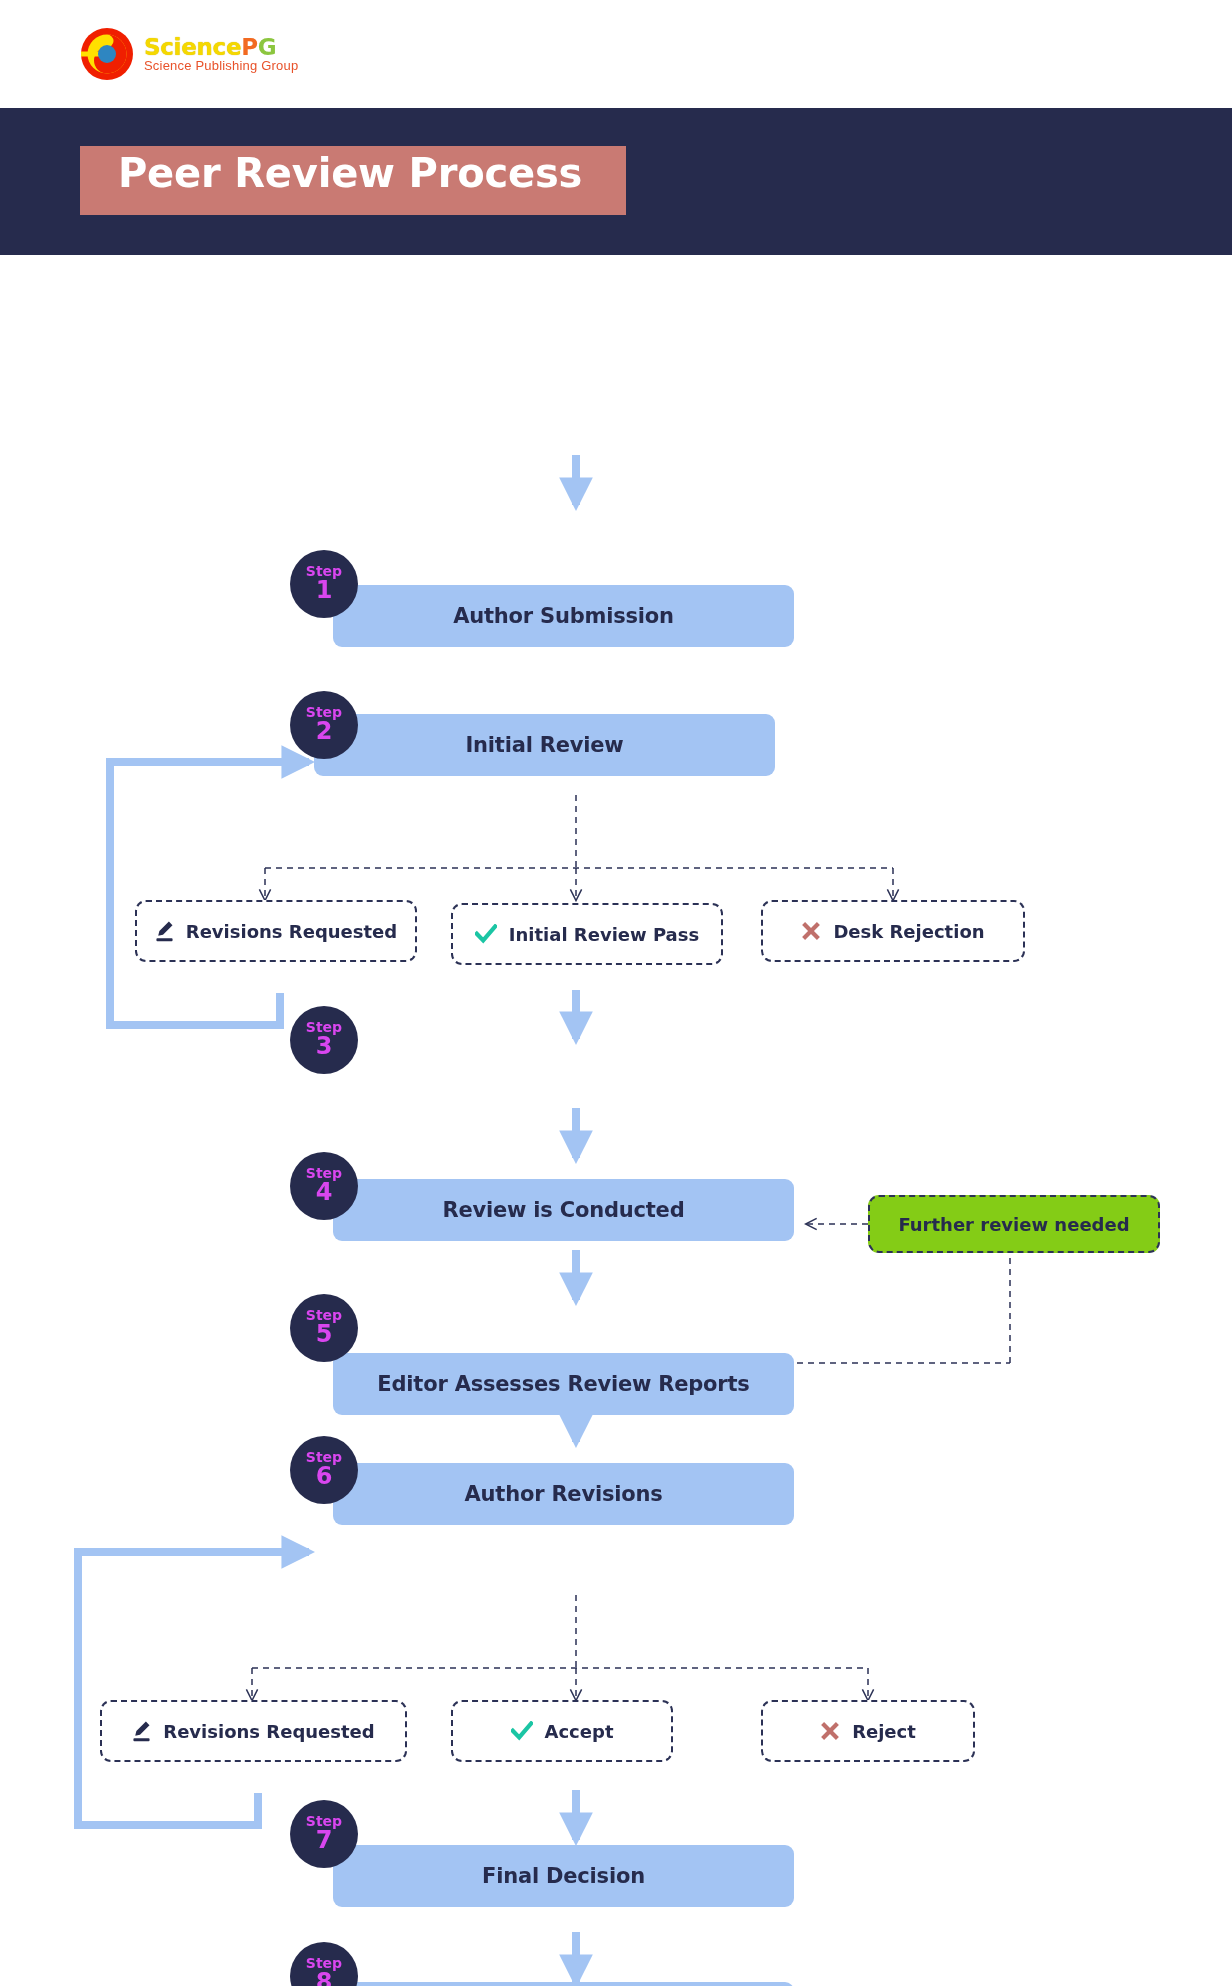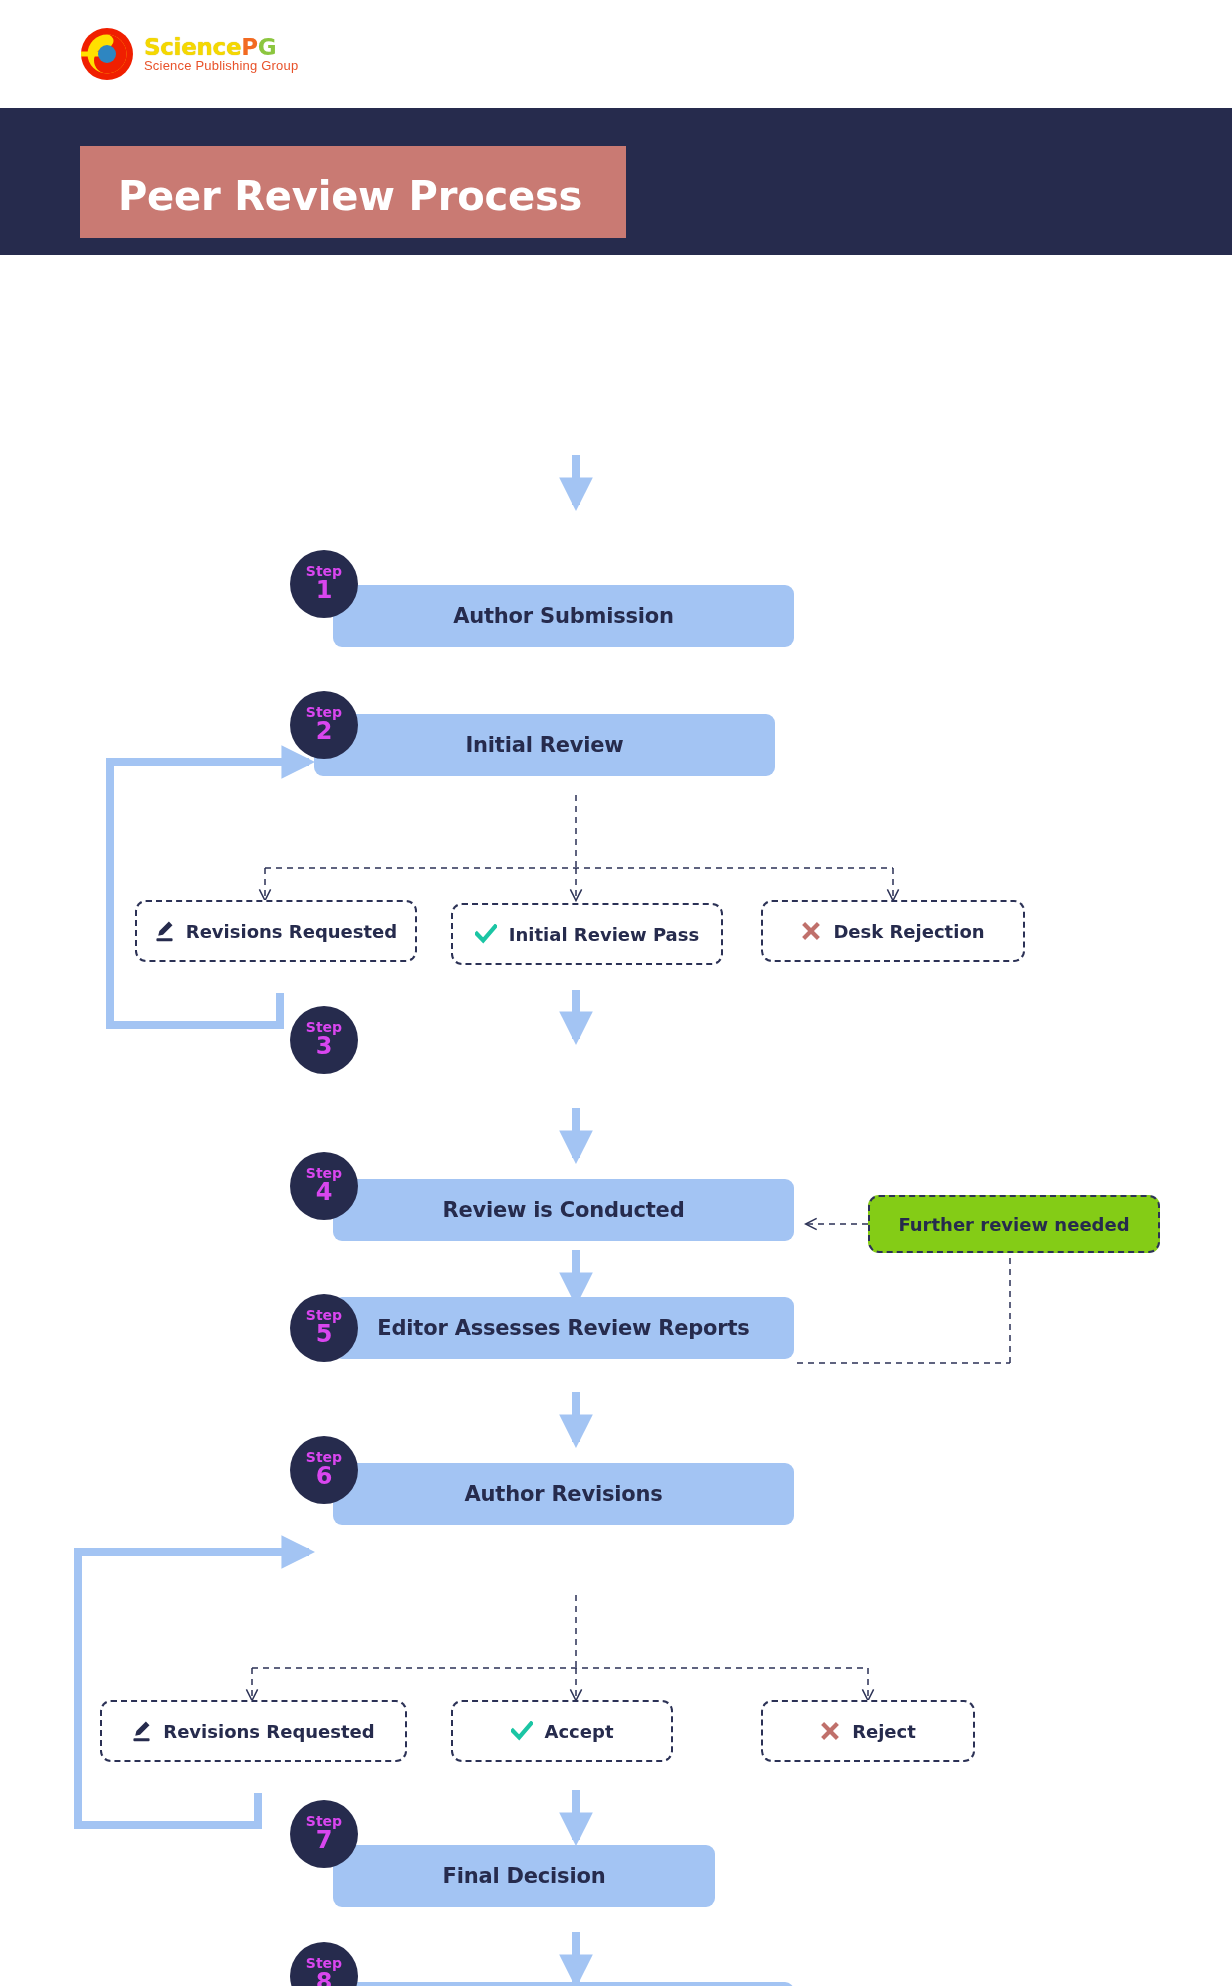--- a/index.html
+++ b/index.html
@@ -39,21 +39,21 @@
   .header {
     height: 147px;
     background: #262b4d;
     position: relative;
   }
   .title-band {
     position: absolute;
     left: 80px;
     top: 38px;
     background: #c97a73;
-    padding: 27px 44px 19px 38px;
+    padding: 4px 44px 19px 38px;
   }
   .title-band h1 {
     color: #ffffff;
     font-size: 40px;
     font-weight: bold;
     letter-spacing: -0.2px;
     font-family: "DejaVu Sans", sans-serif;
     white-space: nowrap;
   }
 
@@ -284,21 +284,21 @@
   </div>
 
   <div class="note" style="left:868px; top:940px; width:292px;">
     <span>Further review needed</span>
   </div>
 
   <div class="badge" style="left:290px; top:1039px;">
     <span class="b-lbl">Step</span>
     <span class="b-num">5</span>
   </div>
-  <div class="step-box" style="left:333px; top:1042px; width:461px;">
+  <div class="step-box" style="left:333px; top:1098px; width:461px;">
     <span>Editor Assesses Review Reports</span>
   </div>
 
   <div class="badge" style="left:290px; top:1181px;">
     <span class="b-lbl">Step</span>
     <span class="b-num">6</span>
   </div>
   <div class="step-box" style="left:333px; top:1208px; width:461px;">
     <span>Author Revisions</span>
   </div>
@@ -328,21 +328,21 @@
         <path d="M2.6 2.6 L17.4 17.4 M17.4 2.6 L2.6 17.4" stroke="#c0706b" stroke-width="4.2" stroke-linecap="butt"></path>
       </svg>
     </span>
     <span>Reject</span>
   </div>
 
   <div class="badge" style="left:290px; top:1545px;">
     <span class="b-lbl">Step</span>
     <span class="b-num">7</span>
   </div>
-  <div class="step-box" style="left:333px; top:1590px; width:382px;">
+  <div class="step-box" style="left:333px; top:1590px; width:461px;">
     <span>Final Decision</span>
   </div>
 
   <div class="badge" style="left:290px; top:1687px;">
     <span class="b-lbl">Step</span>
     <span class="b-num">8</span>
   </div>
   <div class="step-box" style="left:333px; top:1727px; width:461px;">
     
   </div>

